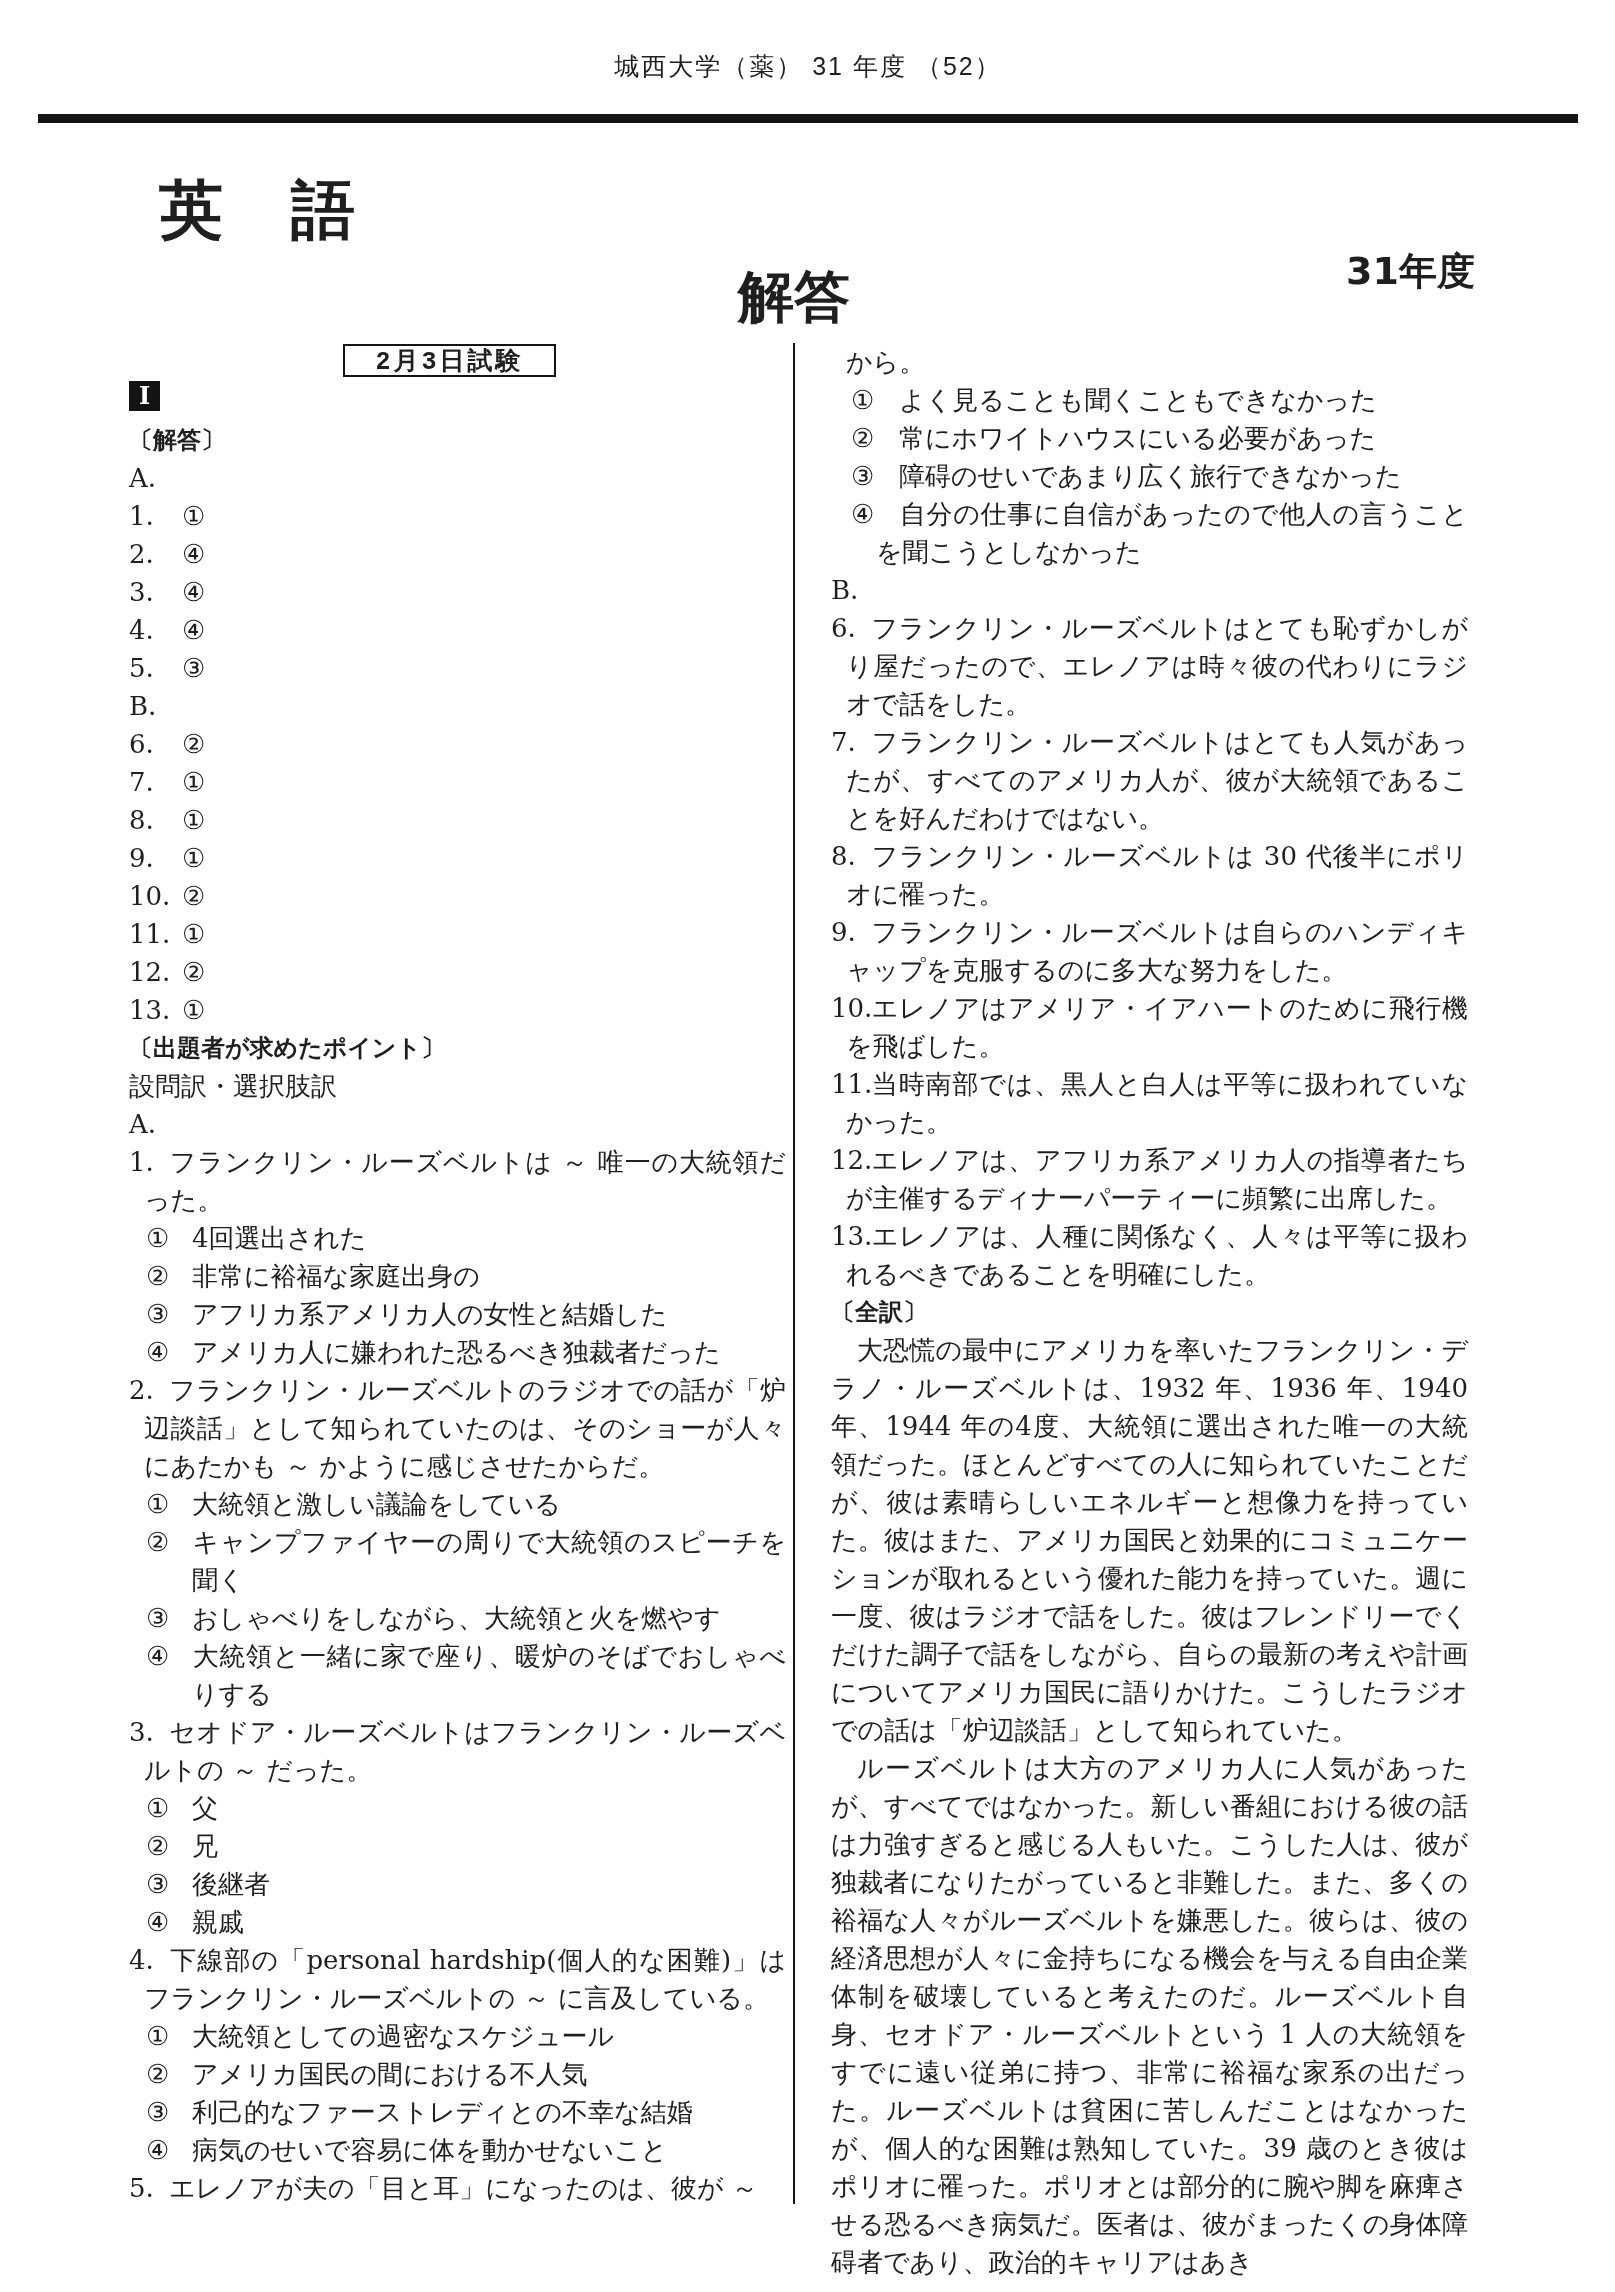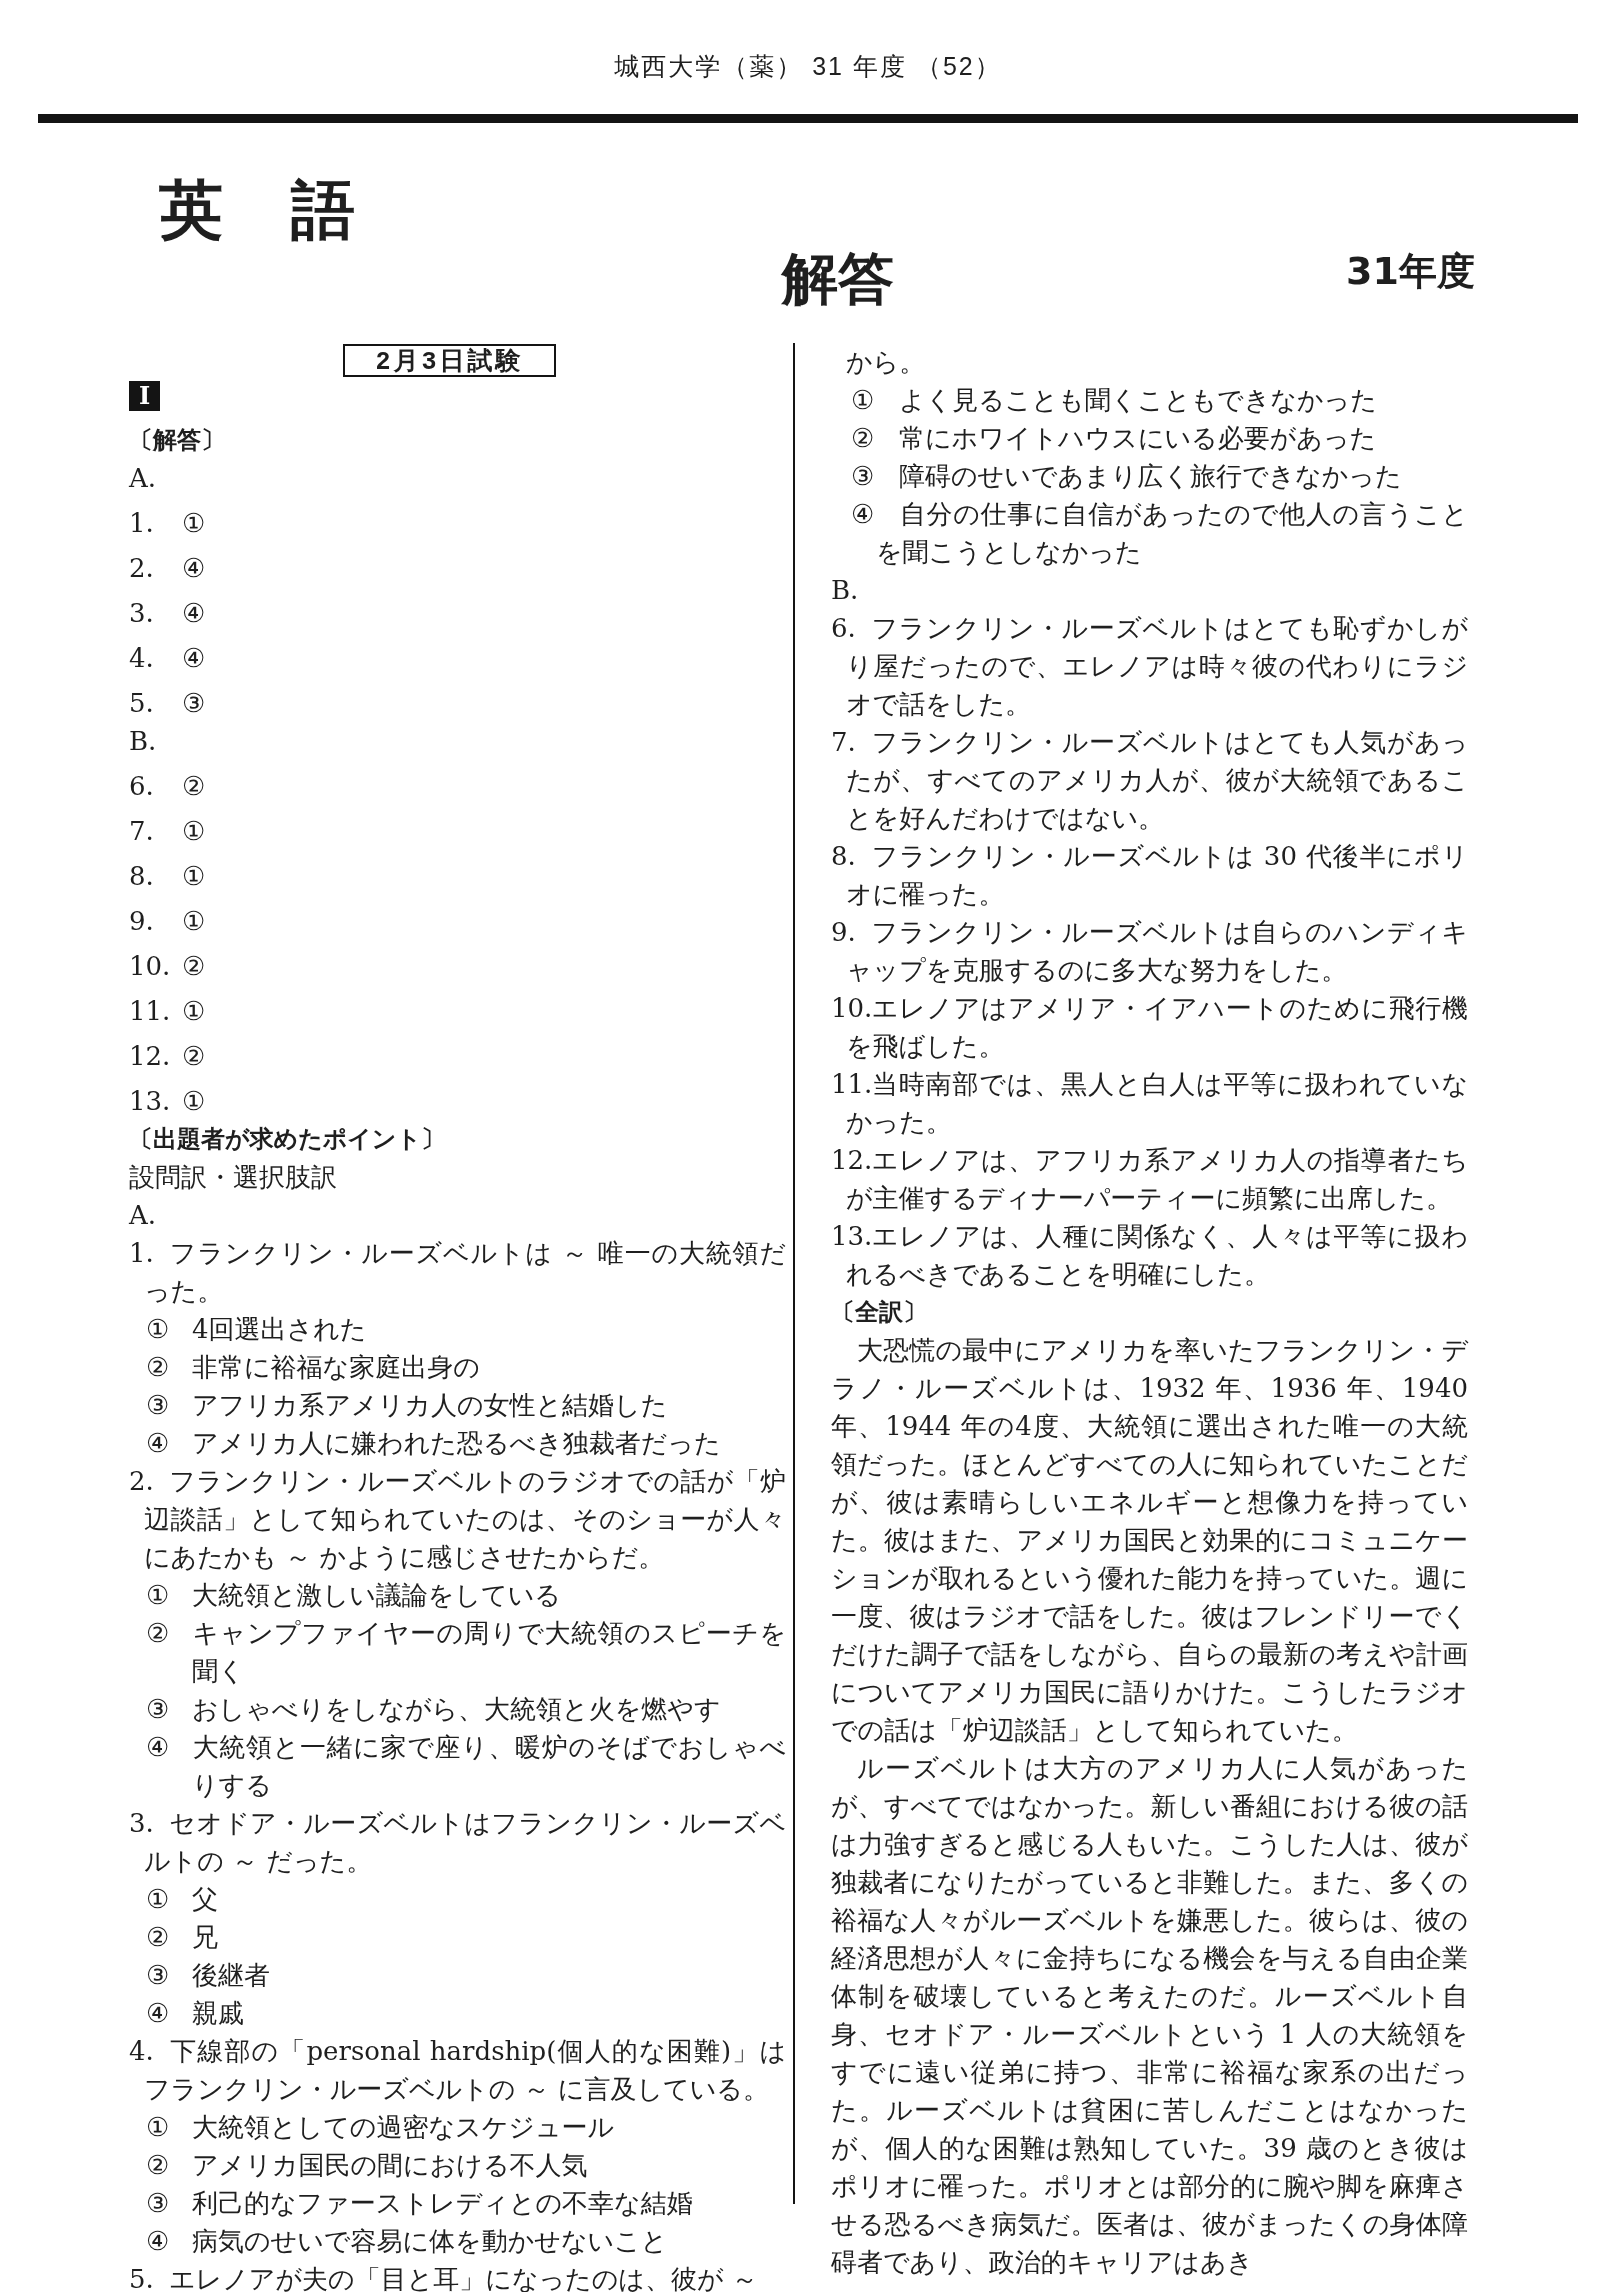--- a/index.html
+++ b/index.html
@@ -16,24 +16,23 @@
     font-family:Liberation Sans, sans-serif;
   }
   .top-rule { position:absolute; top:114px; left:38px; width:1540px; height:9px; background:#141414; }
 
   .subject-title {
     position:absolute; left:159px; top:167px;
     font-size:64px; font-weight:bold; letter-spacing:2px;
     font-family:"DejaVu Sans","Liberation Sans",sans-serif;
   }
   .answer-title {
-    position:absolute; left:738px; top:242px;
+    position:absolute; left:738px; top:260px;
     font-size:56px; font-weight:bold;
     font-family:"DejaVu Sans","Liberation Sans",sans-serif;
-    margin-left:44px;
   }
   .year-label {
     position:absolute; left:1346px; top:246px;
     font-size:38px; font-weight:bold;
     font-family:"DejaVu Sans","Liberation Sans",sans-serif;
   }
   .date-box {
     position:absolute; left:343px; top:344px; width:213px; height:33px;
     border:2px solid #141414; box-sizing:border-box;
     display:flex; align-items:center; justify-content:center;
@@ -46,21 +45,21 @@
   .col-left  { left:129px; top:381px; width:657px; }
   .col-right { left:831px; top:343px; width:637px; }
 
   .sec-marker {
     width:31px; height:30px; background:#141414; color:#ffffff;
     display:flex; align-items:center; justify-content:center;
     font-size:24px; font-weight:bold; margin-bottom:10px;
   }
   .heading-bold { font-weight:bold; font-size:24px; font-family:"DejaVu Sans","Liberation Sans",sans-serif; }
 
-  .ans-row { white-space:nowrap;margin-top:7px; }
+  .ans-row { white-space:nowrap; }
   .ans-no { display:inline-block; width:40px; }
   .ans-choice { margin-left:13px; }
 
   .item { padding-left:15px; text-indent:-15px; }
   .qn { display:inline-block; width:40px; text-indent:0; }
 
   .col-left .opt { margin-left:17px; padding-left:46px; text-indent:-46px; }
   .col-left .opt .on { display:inline-block; width:46px; text-indent:0; }
   .col-right .opt { margin-left:20px; padding-left:25px; text-indent:-25px; }
   .col-right .opt .on { display:inline-block; width:48px; text-indent:0; }

